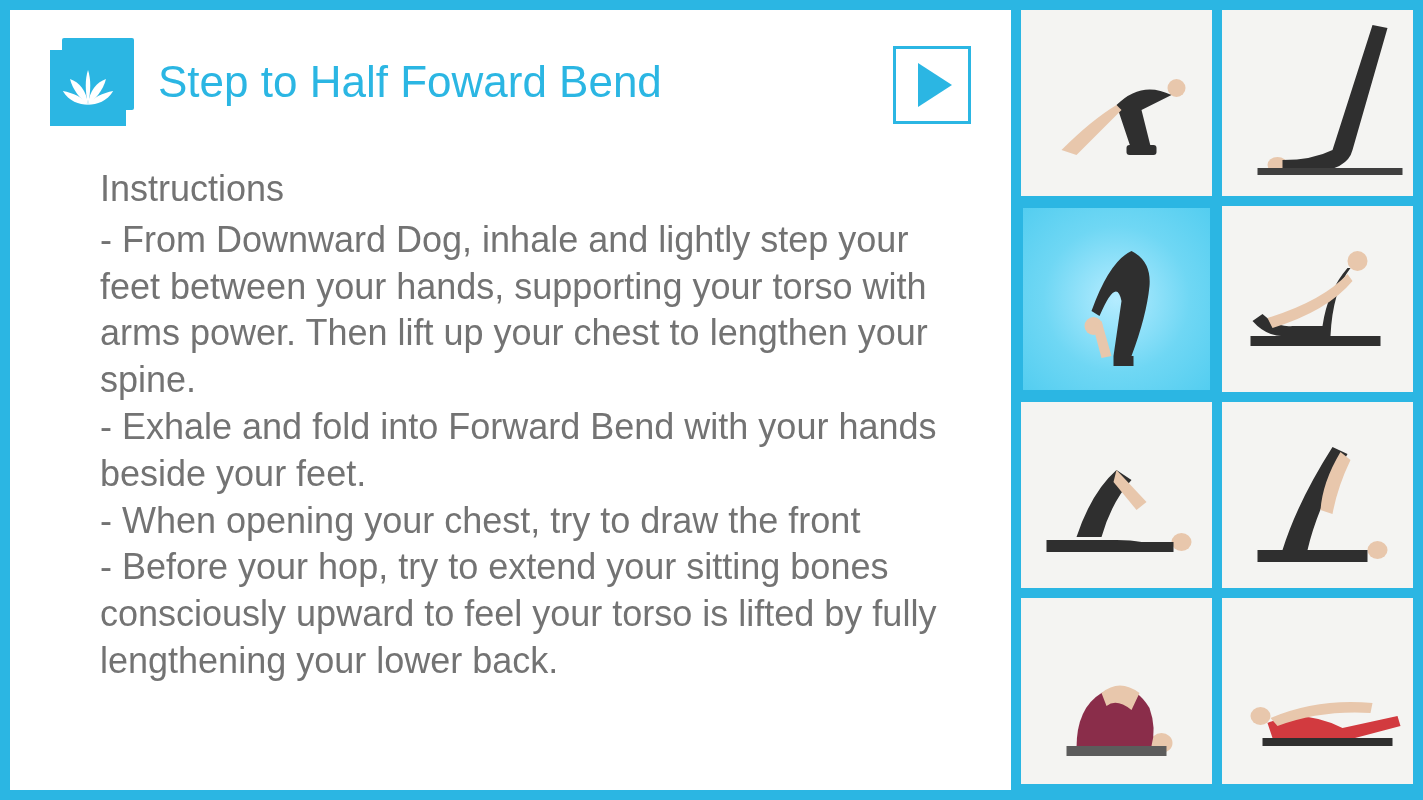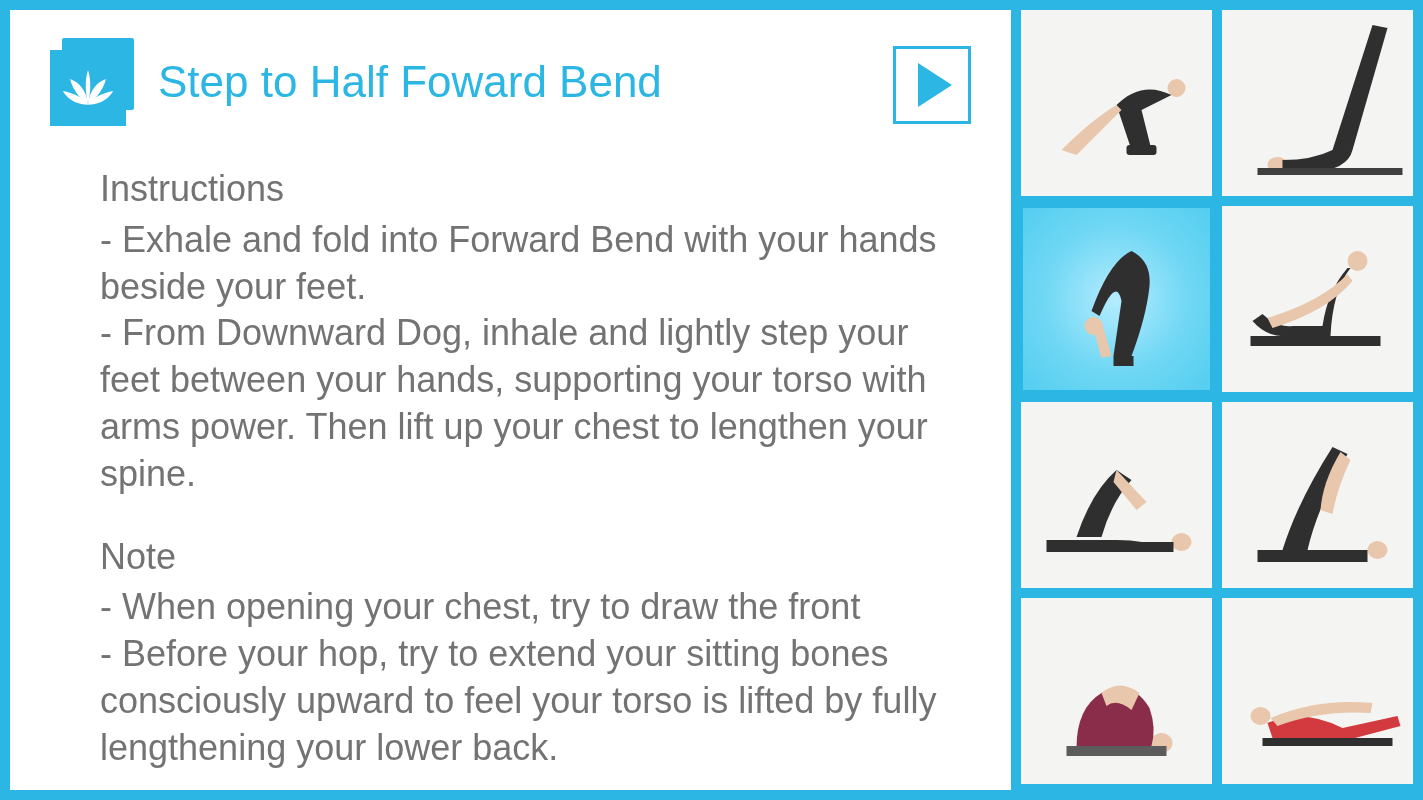--- a/index.html
+++ b/index.html
@@ -108,24 +108,23 @@
       </div>
       <div class="title">Step to Half Foward Bend</div>
     </div>
 
     <div class="play-btn">
       <div class="play-triangle"></div>
     </div>
 
     <div class="content">
       <div class="section-title">Instructions</div>
+      <span class="bullet">- From Downward Dog, inhale and lightly step your feet between your hands, supporting your torso with arms power. Then lift up your chest to lengthen your spine.</span>
       <span class="bullet">- Exhale and fold into Forward Bend with your hands beside your feet.</span>
-      <span class="bullet">- From Downward Dog, inhale and lightly step your feet between your hands, supporting your torso with arms power. Then lift up your chest to lengthen your spine.</span>
-
-      <div class="section-title note">Note</div>
+
       <span class="bullet">- When opening your chest, try to draw the front</span>
       <span class="bullet">- Before your hop, try to extend your sitting bones consciously upward to feel your torso is lifted by fully lengthening your lower back.</span>
     </div>
 
   </div>
 
   <div class="side-grid">
 
     <div class="thumb" title="pose-downward-dog-knees">
       <svg class="pose-svg" viewBox="0 0 190 186">

